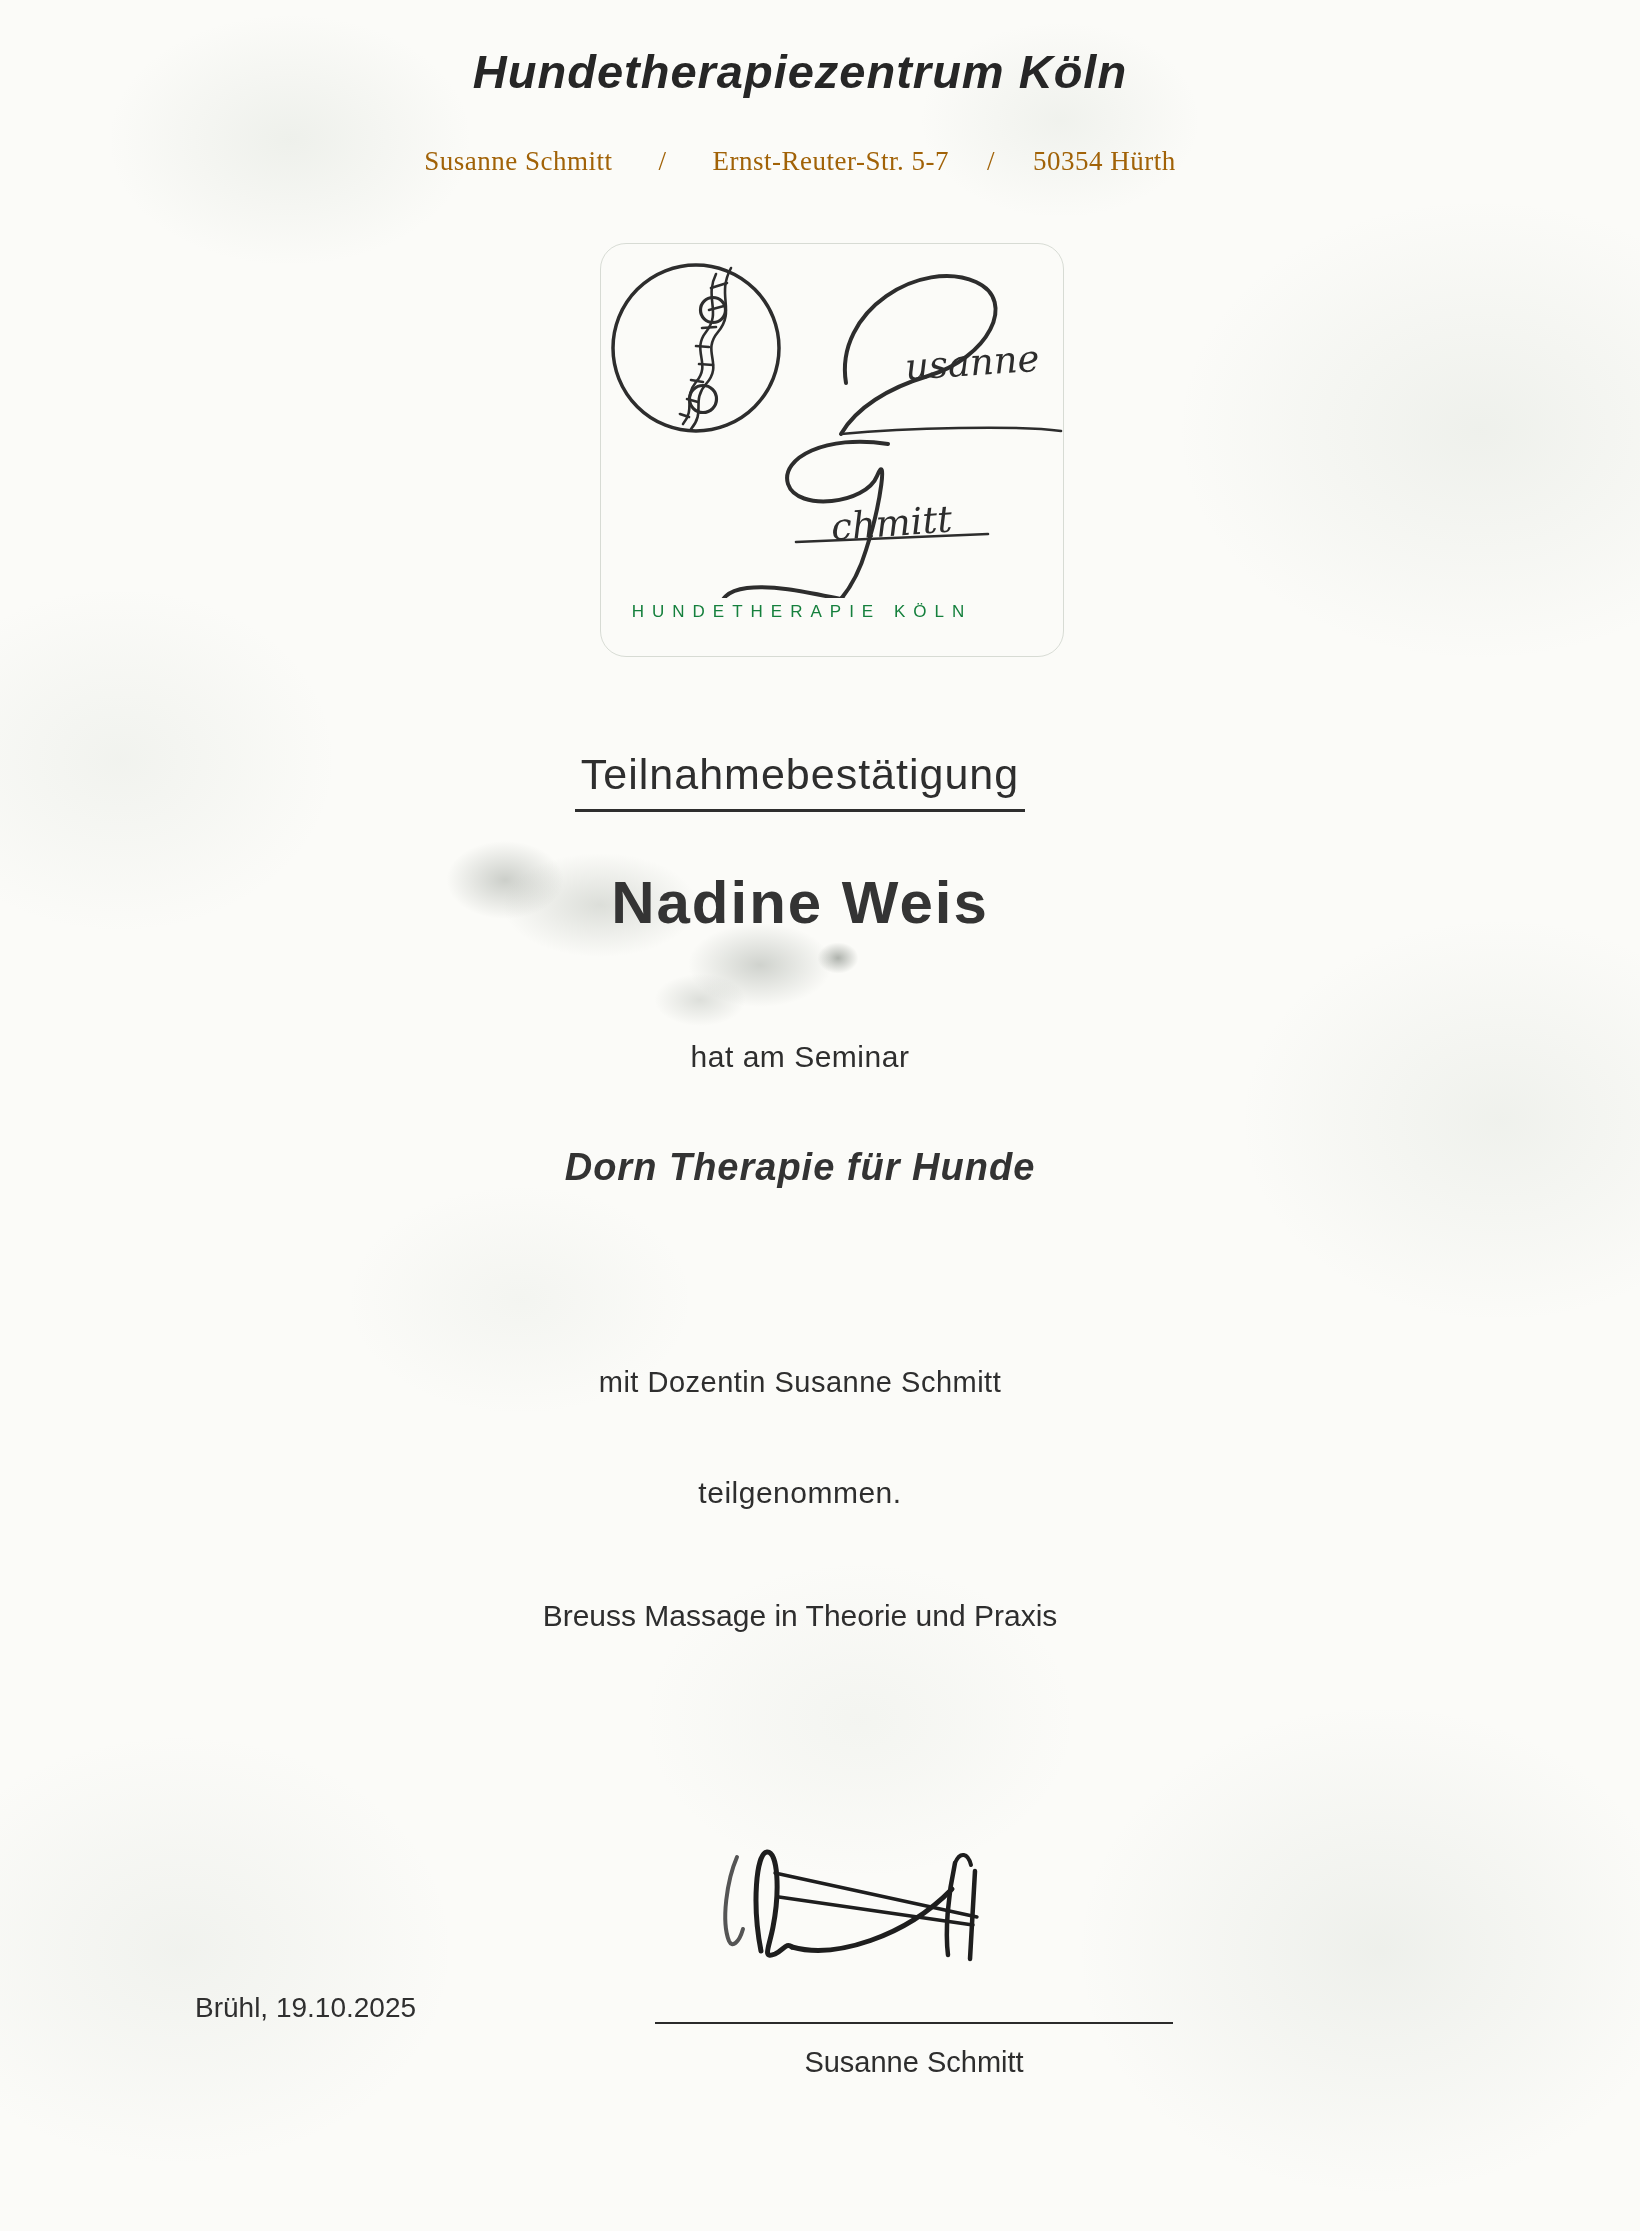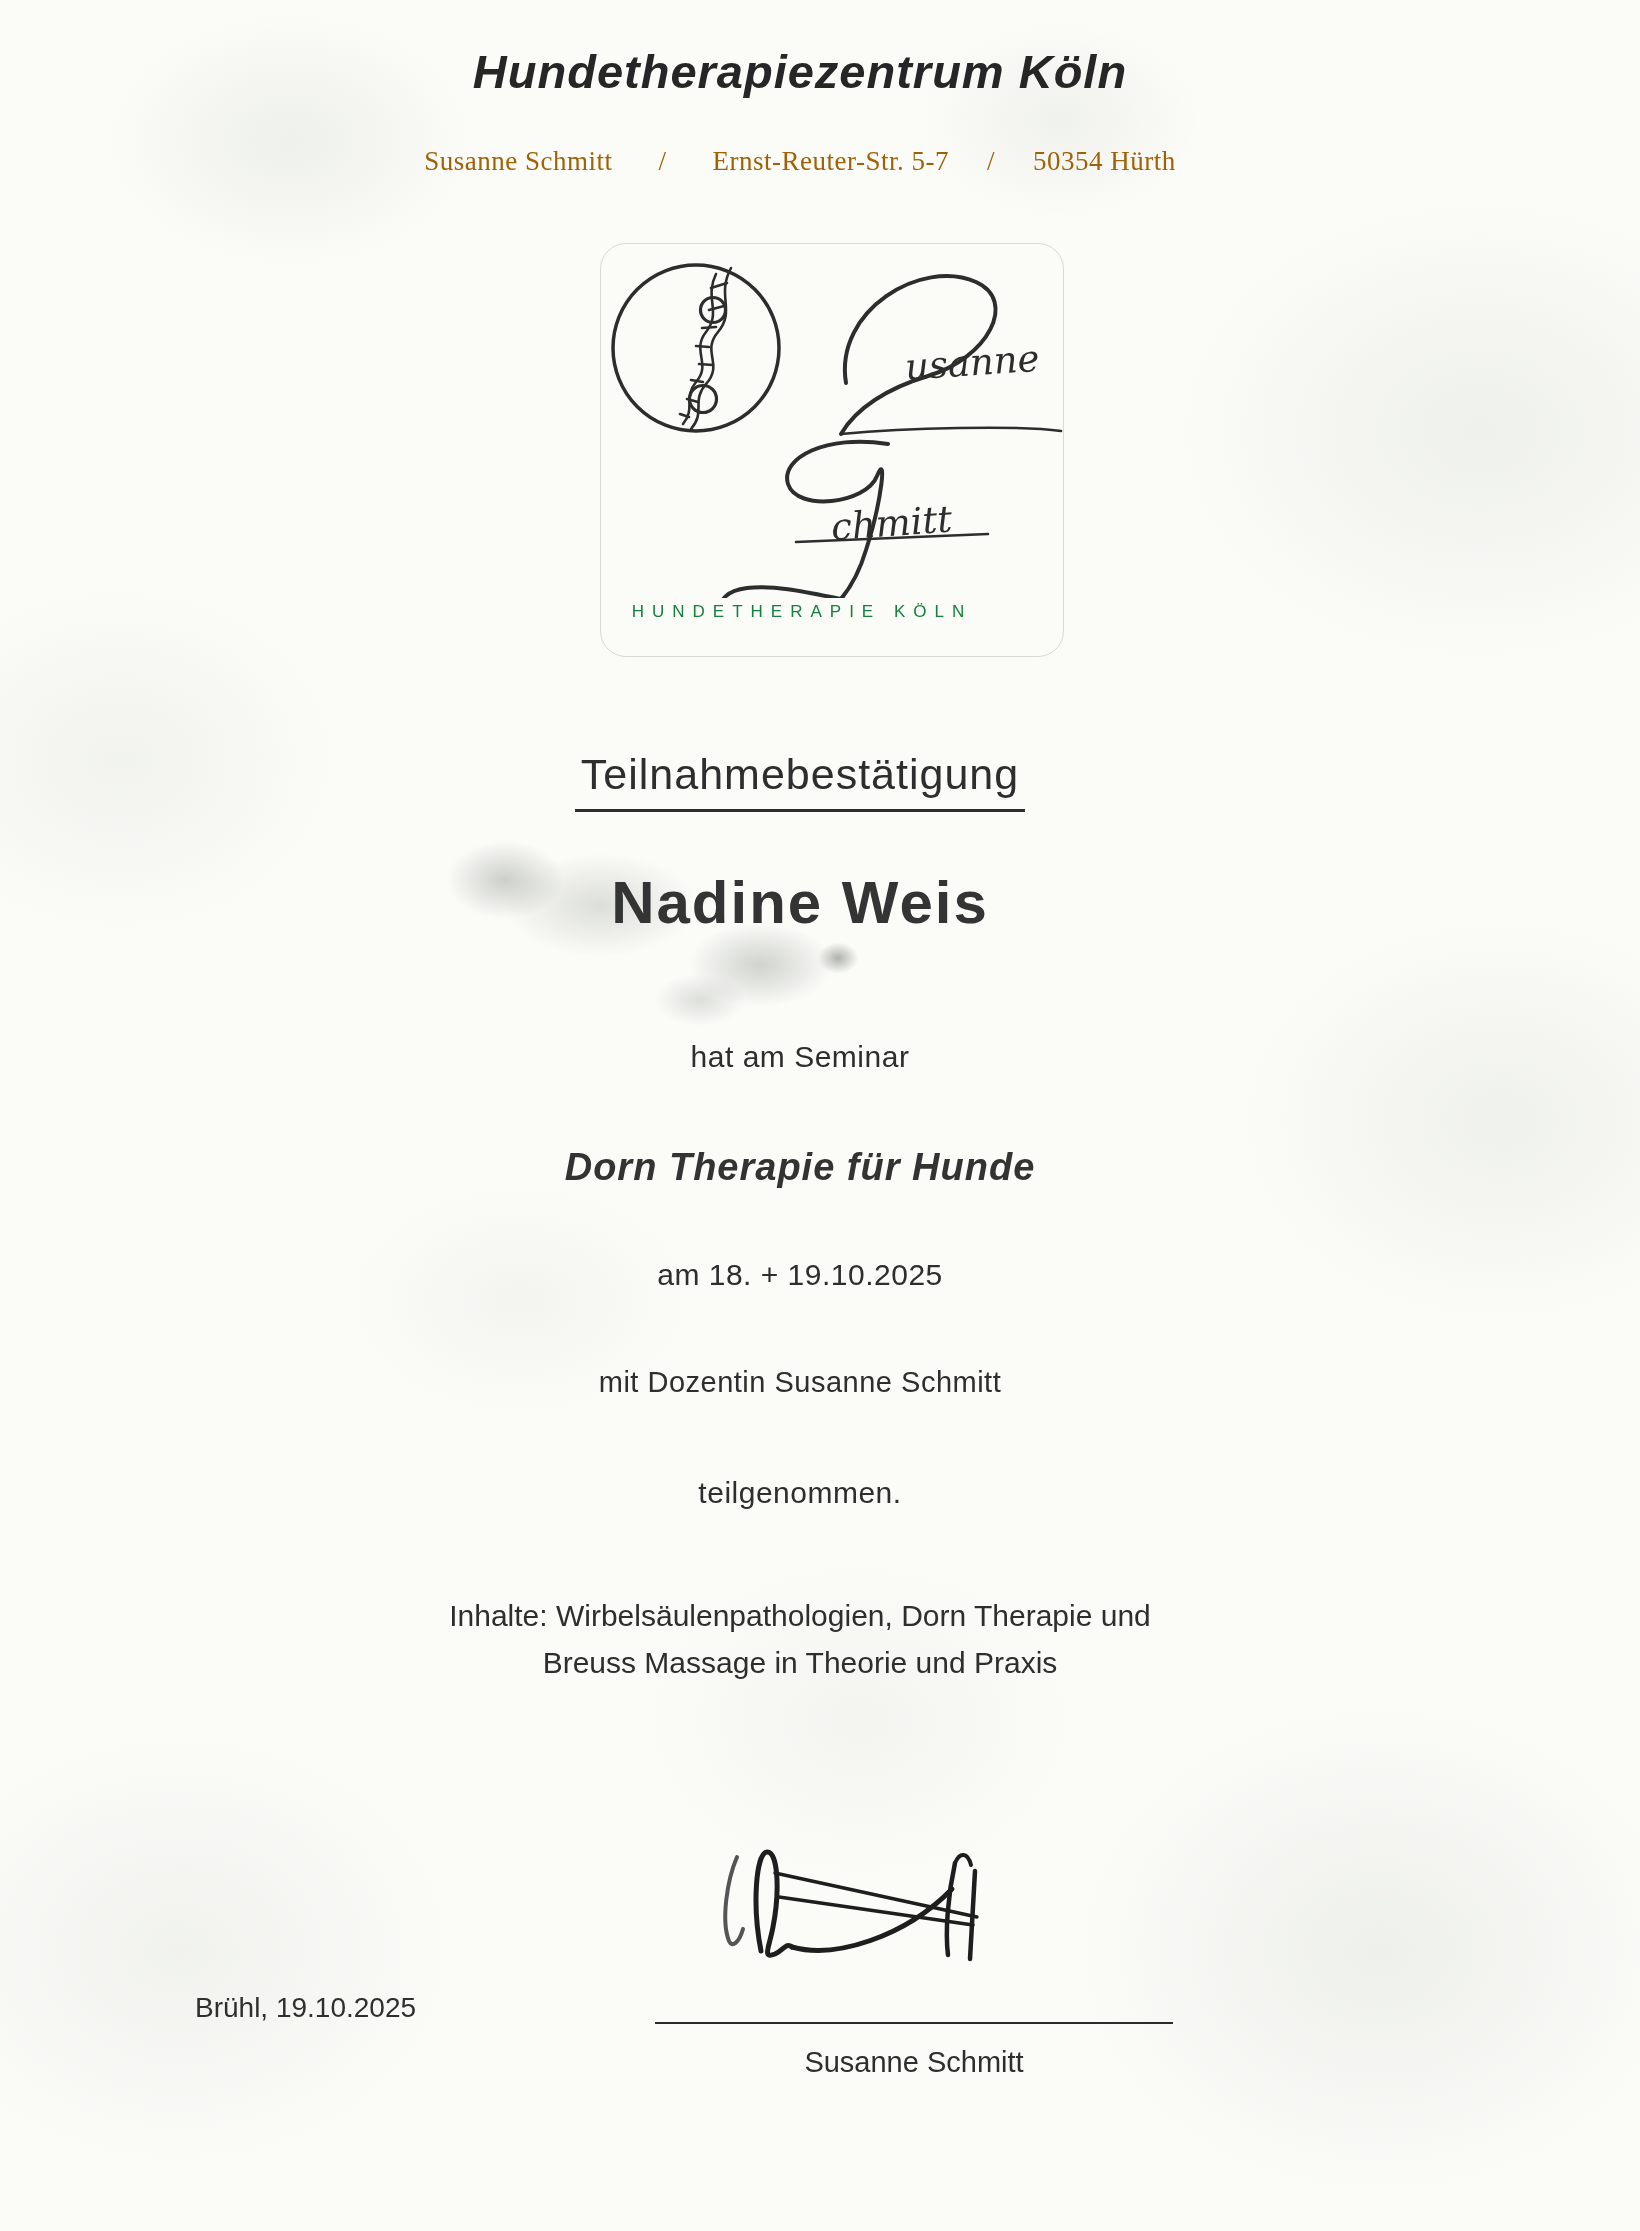--- a/index.html
+++ b/index.html
@@ -115,28 +115,26 @@
   <div class="abs centered heading">
     <span>Teilnahmebestätigung</span>
   </div>
 
   <div class="abs centered bodyline intro">hat am Seminar</div>
 
   <div class="abs centered participant">Nadine Weis</div>
 
   <div class="abs centered seminar">Dorn Therapie für Hunde</div>
 
-  <div class="abs centered bodyline date">am 18. + 19.10.2025</div>
 
   <div class="abs centered bodyline lecturer">mit Dozentin Susanne Schmitt</div>
 
   <div class="abs centered bodyline closing">teilgenommen.</div>
 
   <div class="abs centered contents">
-    <div>Inhalte: Wirbelsäulenpathologien, Dorn Therapie und</div>
     <div>Breuss Massage in Theorie und Praxis</div>
   </div>
 
   <svg class="abs sig-svg" width="300" height="160" viewBox="0 0 300 160" fill="none" stroke="#1e1e1e" stroke-linecap="round" stroke-linejoin="round">
     <path d="M32,22 C22,45 16,86 24,106 C27,113 34,108 38,94" stroke="#555" stroke-width="4"></path>
     <path d="M56,116 C47,70 51,18 62,17 C73,16 75,56 68,92 C64,113 57,124 70,119 C79,115 81,107 87,112" stroke-width="5"></path>
     <path d="M87,112 C130,124 200,102 247,54" stroke-width="5"></path>
     <path d="M70,38 L272,82" stroke-width="3.4"></path>
     <path d="M74,62 L268,90" stroke-width="3.4"></path>
     <path d="M250,28 C243,60 240,96 243,120" stroke-width="4.5"></path>

